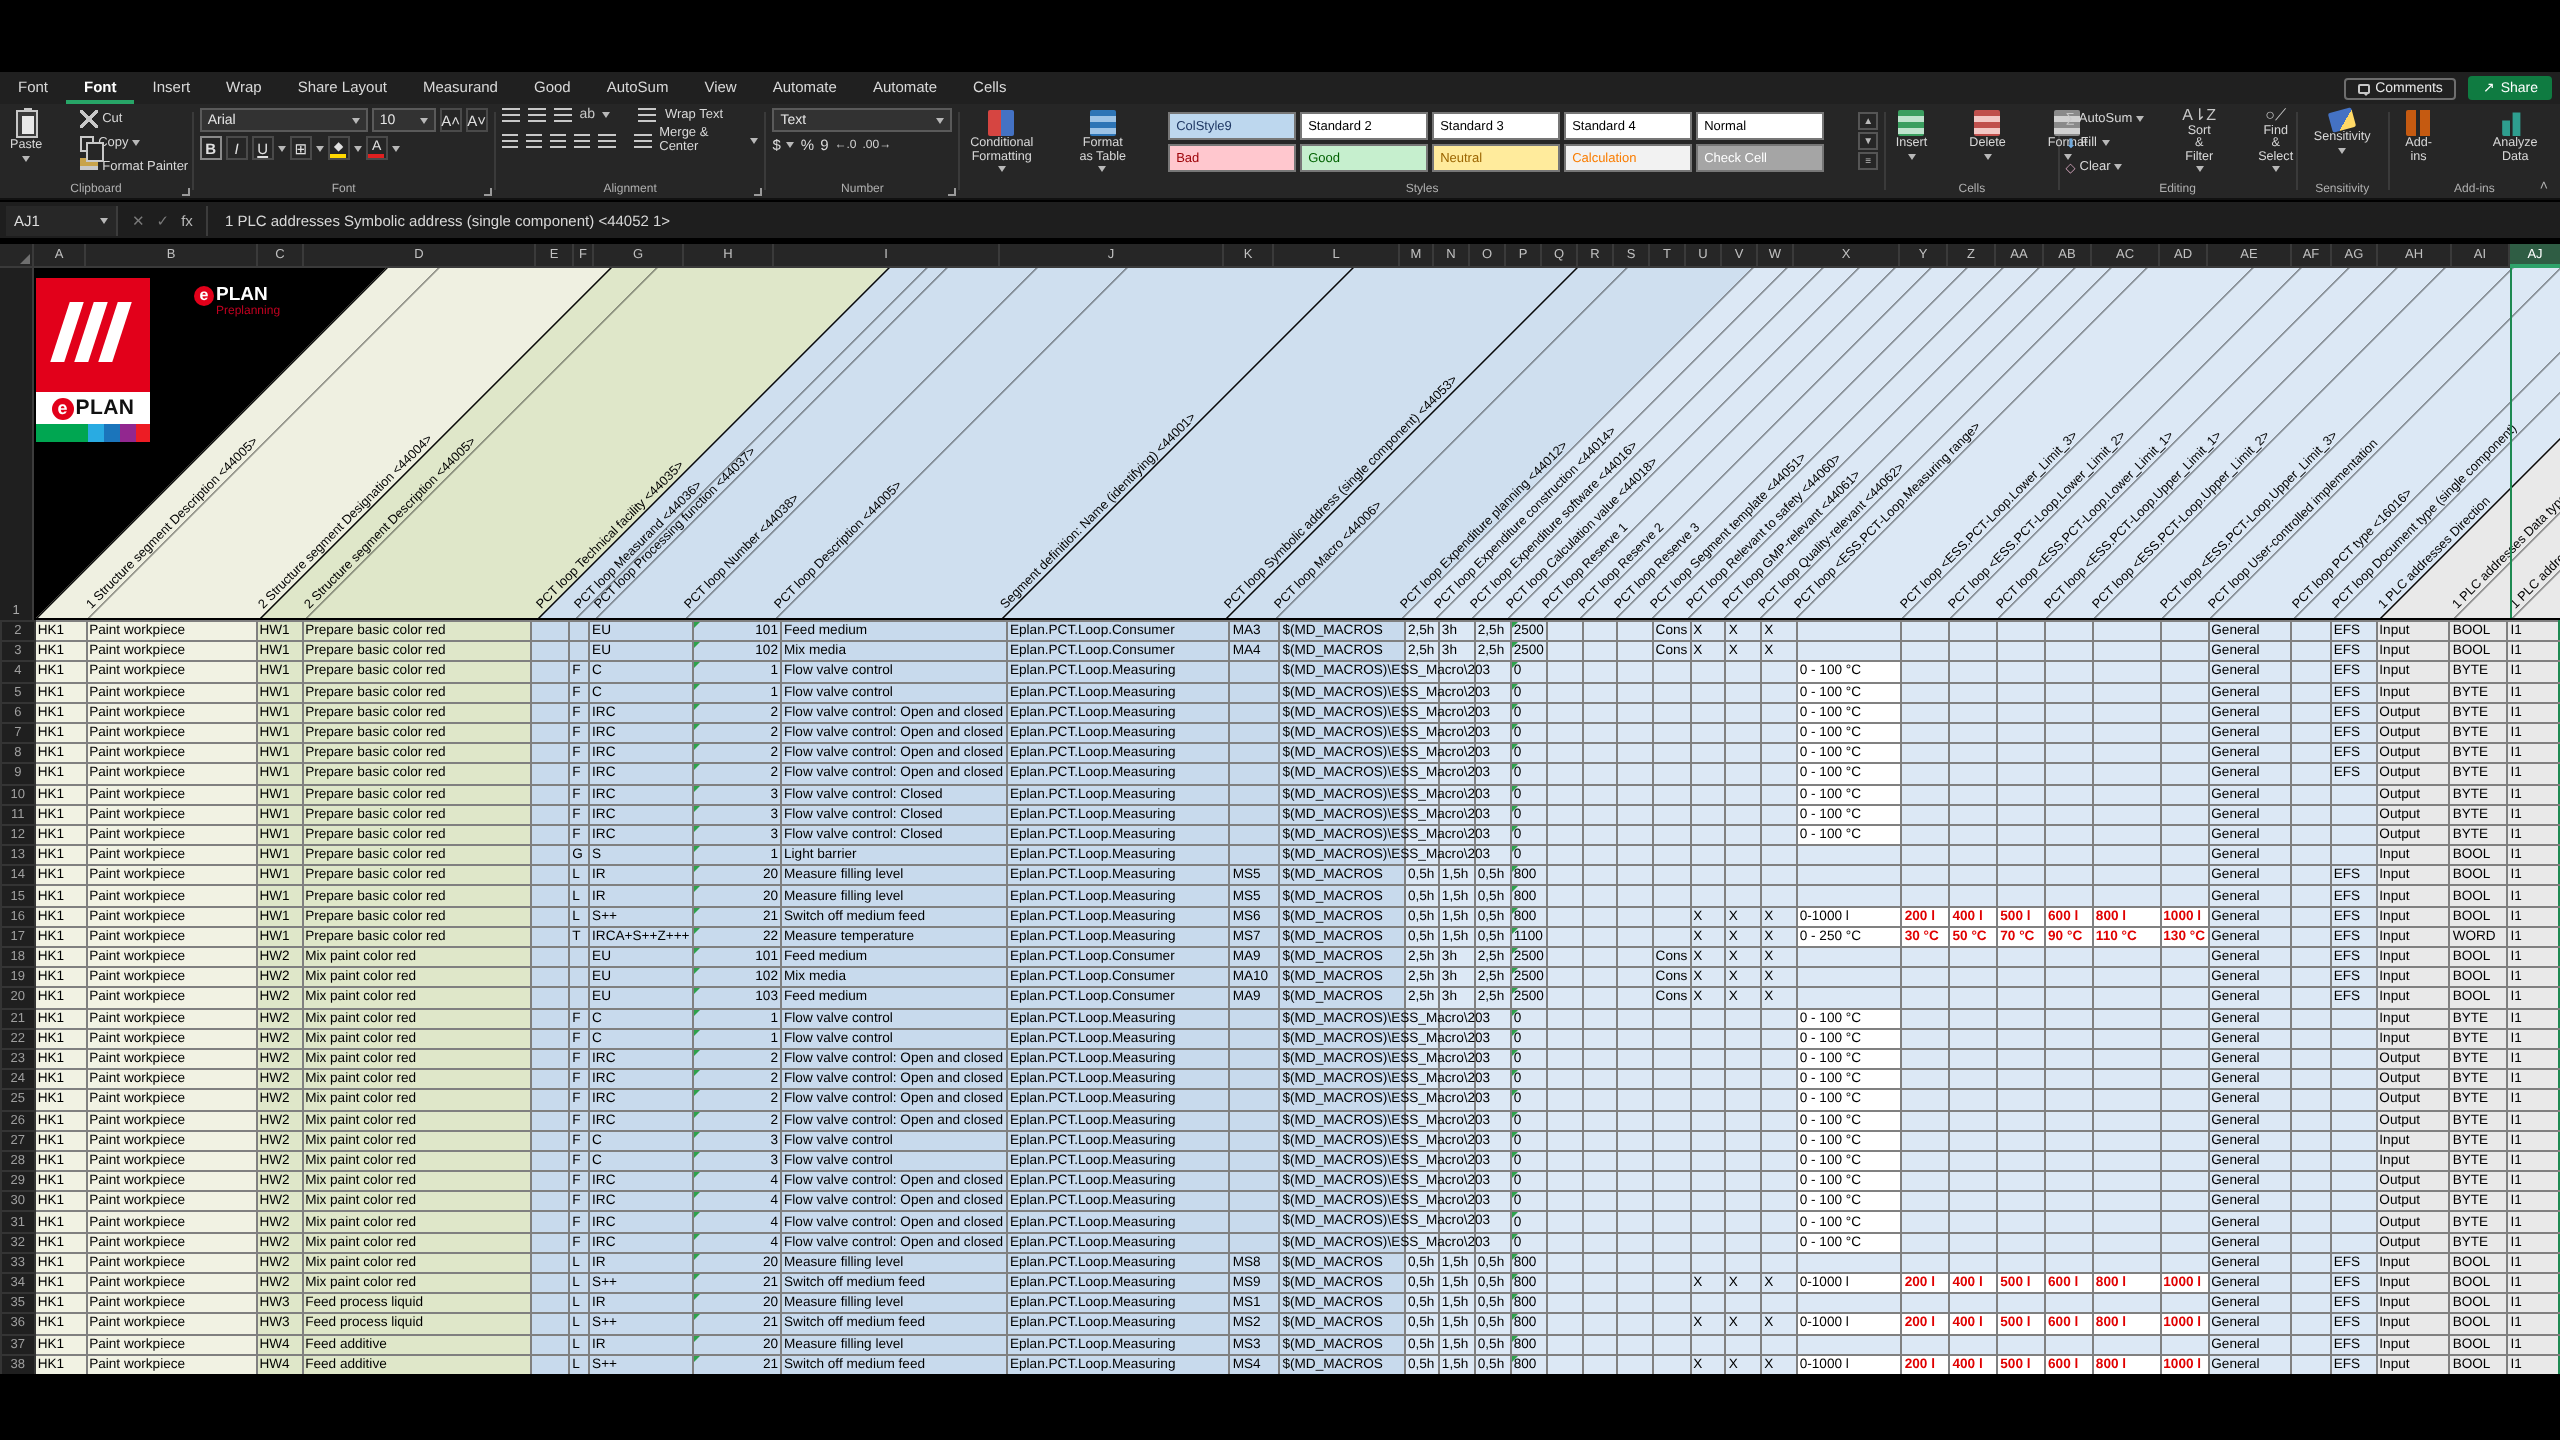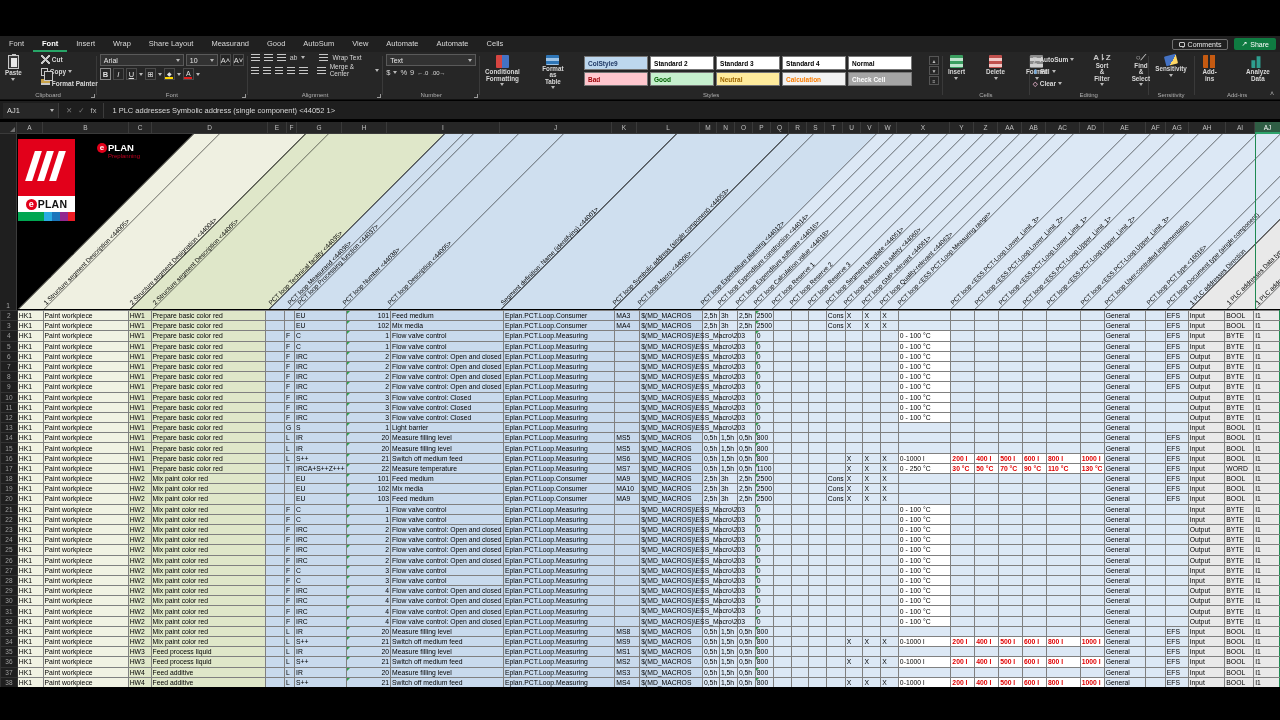--- a/index.html
+++ b/index.html
@@ -14,21 +14,21 @@
   .cbtn{font-size:7px;color:#e8e8e8;border:1px solid #6e6e6e;border-radius:2px;padding:1px 6px;margin-right:6px;display:flex;align-items:center;gap:3px;}
   .sbtn{font-size:7px;color:#fff;background:#0f7b41;border-radius:2px;padding:2px 7px;margin-right:4px;display:flex;align-items:center;gap:3px;}
   .bubble{width:6px;height:5px;border:1px solid #c8c8c8;border-radius:1px;position:relative;}
   .bubble::after{content:"";position:absolute;left:1px;bottom:-2px;border-left:2px solid transparent;border-right:2px solid transparent;border-top:2px solid #c8c8c8;}
   .sharearrow{font-size:7px;color:#fff;}
 
   
   .ribbon{position:absolute;top:52px;left:0;width:1280px;height:48px;background:#262626;display:flex;align-items:stretch;border-bottom:1px solid #111;}
   .grp{display:flex;flex-direction:column;position:relative;padding:2px 3px 0 3px;}
   .grpname{position:absolute;bottom:1px;left:0;right:0;text-align:center;font-size:6px;color:#b0b0b0;}
-  .grpbody{display:flex;gap:17px;height:36px;font-weight:bold;}
+  .grpbody{display:flex;gap:17px;height:36px;}
   .vsep{width:1px;background:#3a3a3a;margin:4px 0;}
   .bigbtn{display:flex;flex-direction:column;align-items:center;justify-content:flex-start;gap:1px;padding:1px 2px;font-size:6.3px;color:#d8d8d8;text-align:center;line-height:6.5px;}
   .smallrow{display:flex;align-items:center;gap:2px;font-size:6.5px;color:#d8d8d8;height:11px;white-space:nowrap;}
   .car{width:0;height:0;border-left:2.5px solid transparent;border-right:2.5px solid transparent;border-top:3px solid #b8b8b8;display:inline-block;}
   .combo{background:#323232;border:1px solid #5a5a5a;color:#e6e6e6;font-size:7px;display:flex;align-items:center;justify-content:space-between;padding:0 3px;height:12px;}
   .fbtn{border:1px solid #4a4a4a;color:#e0e0e0;font-size:7.5px;width:11px;height:12px;display:flex;align-items:center;justify-content:center;}
   .fbtn.b{font-weight:bold;border-color:#8a8a8a;}
   .fbtn.i{font-style:italic;}
   .fbtn.u{text-decoration:underline;}
   .colorbar{display:block;width:8px;height:2px;margin-top:0px;}

